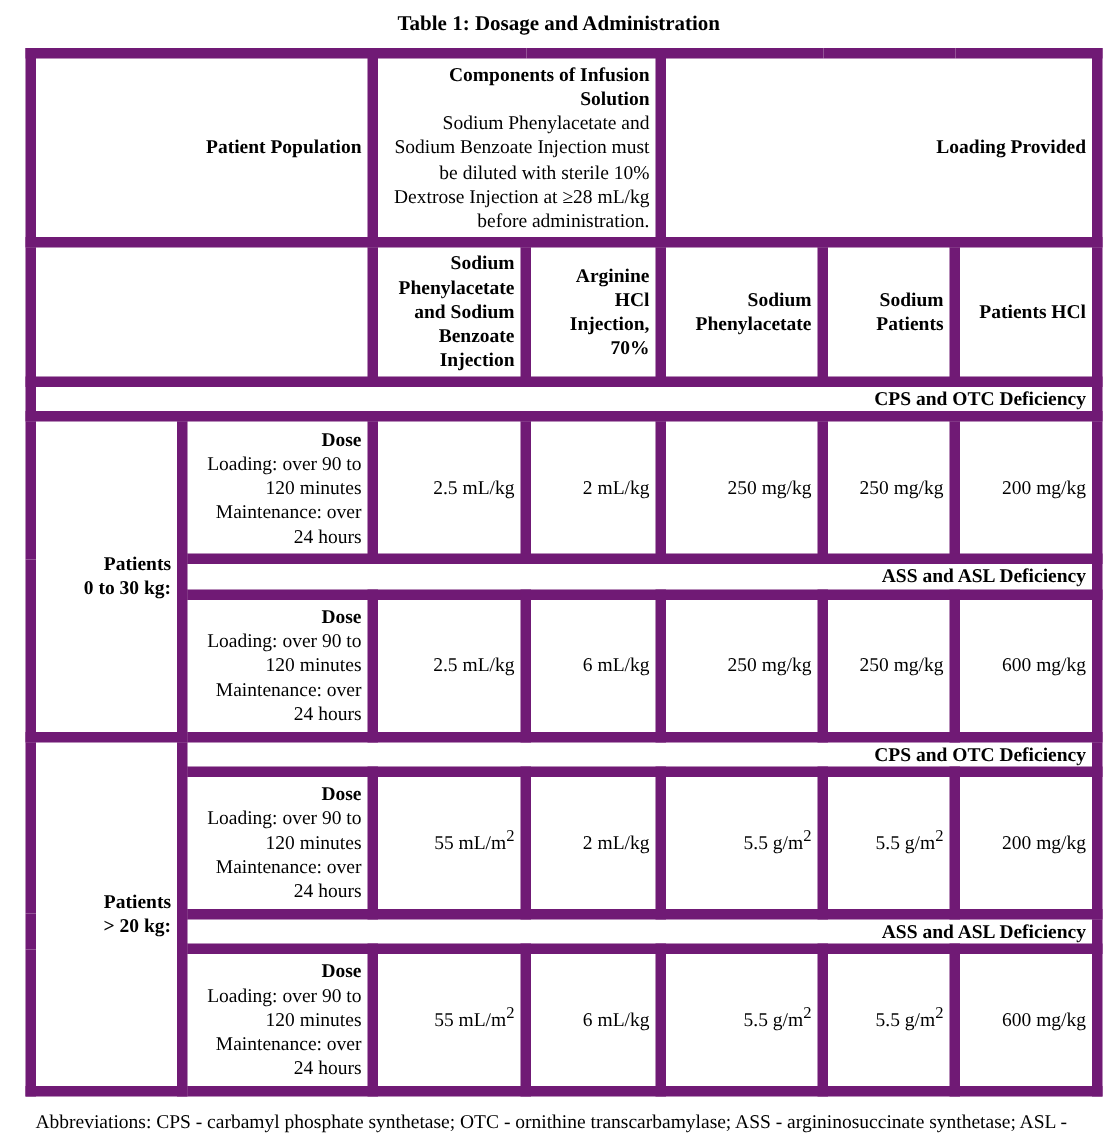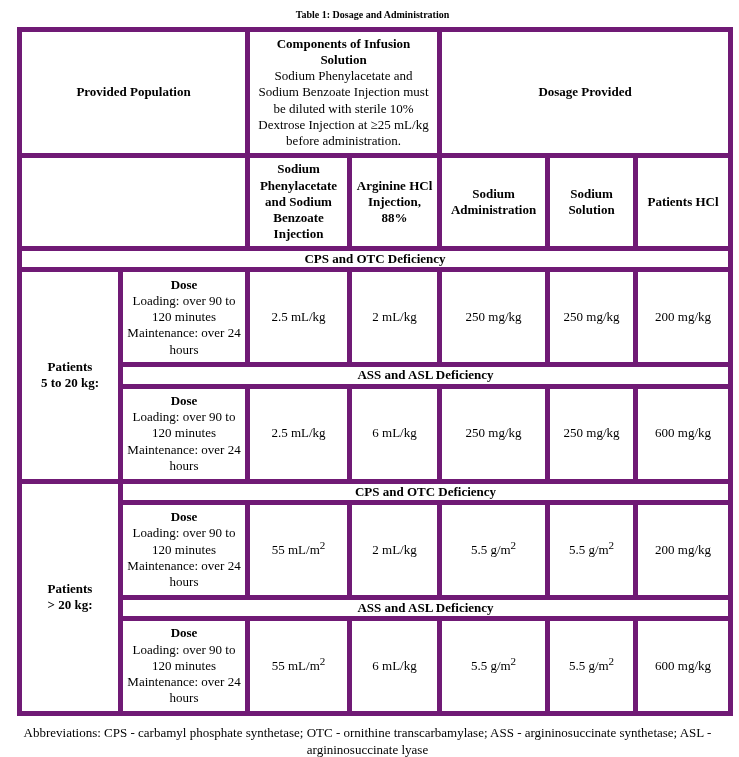--- a/index.html
+++ b/index.html
@@ -6,34 +6,34 @@
   html, body { margin: 0; padding: 0; }
   body {
     width: 739px;
     height: 757px;
     background: #ffffff;
     color: #000000;
     font-family: "Liberation Serif", serif;
   }
   .title {
     font-weight: bold;
-    font-size: 10px;
+    font-size: 14px;
     text-align: center;
     width: 711px;
     margin: 9px 0 7px 17px;
   }
   table.dosage {
     border-collapse: collapse;
     margin-left: 17px;
     width: 711px;
     table-layout: fixed;
   }
   table.dosage td {
-    border: 5px solid #701a75;
-    text-align: center;
+    border: 7px solid #701a75;
+    text-align: right;
     vertical-align: middle;
     font-size: 13px;
     line-height: 1.25;
     padding: 2px 4px;
     overflow: hidden;
   }
   .b { font-weight: bold; }
   tr.hdr1 { height: 126px; }
   tr.hdr2 { height: 93px; }
   tr.cond { height: 16px; }
@@ -60,45 +60,45 @@
         <col style="width:127px">
         <col style="width:102px">
       <col style="width:90px">
         <col style="width:108px">
         <col style="width:88px">
       <col style="width:95px">
     </colgroup>
 
     <tbody>
         <tr class="hdr1">
-      <td colspan="2" class="b">Provided Population</td>
+      <td colspan="2" class="b">Patient Population</td>
       <td colspan="2">
         <div class="b">Components of Infusion Solution</div>
-        <div>Sodium Phenylacetate and Sodium Benzoate Injection must be diluted with sterile 10% Dextrose Injection at ≥25 mL/kg before administration.</div>
+        <div>Sodium Phenylacetate and Sodium Benzoate Injection must be diluted with sterile 10% Dextrose Injection at ≥28 mL/kg before administration.</div>
       </td>
-      <td colspan="3" class="b">Dosage Provided</td>
+      <td colspan="3" class="b">Loading Provided</td>
     </tr>
 
     <tr class="hdr2">
       <td colspan="2"></td>
       <td class="b">Sodium Phenylacetate and Sodium Benzoate Injection</td>
-      <td class="b">Arginine HCl Injection, 88%</td>
-      <td class="b">Sodium Administration</td>
-      <td class="b">Sodium Solution</td>
+      <td class="b">Arginine HCl Injection, 70%</td>
+      <td class="b">Sodium Phenylacetate</td>
+      <td class="b">Sodium Patients</td>
       <td class="b">Patients HCl</td>
     </tr>
 
     <tr class="cond">
       <td colspan="7">CPS and OTC Deficiency</td>
     </tr>
 
     <tr class="dose">
       <td rowspan="3" class="b">
         <div>Patients</div>
-        <div>5 to 20 kg:</div>
+        <div>0 to 30 kg:</div>
       </td>
       <td>
         <div class="b">Dose</div>
         <div>Loading: over 90 to 120 minutes</div>
         <div>Maintenance: over 24 hours</div>
       </td>
       <td><span>2.5 mL/kg</span><sup></sup></td>
       <td><span>2 mL/kg</span><sup></sup></td>
       <td><span>250 mg/kg</span><sup></sup></td>
       <td><span>250 mg/kg</span><sup></sup></td>

